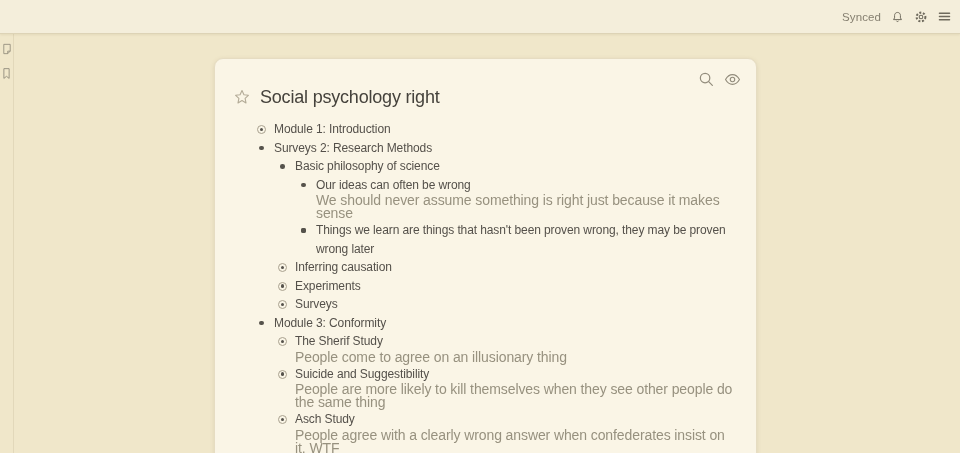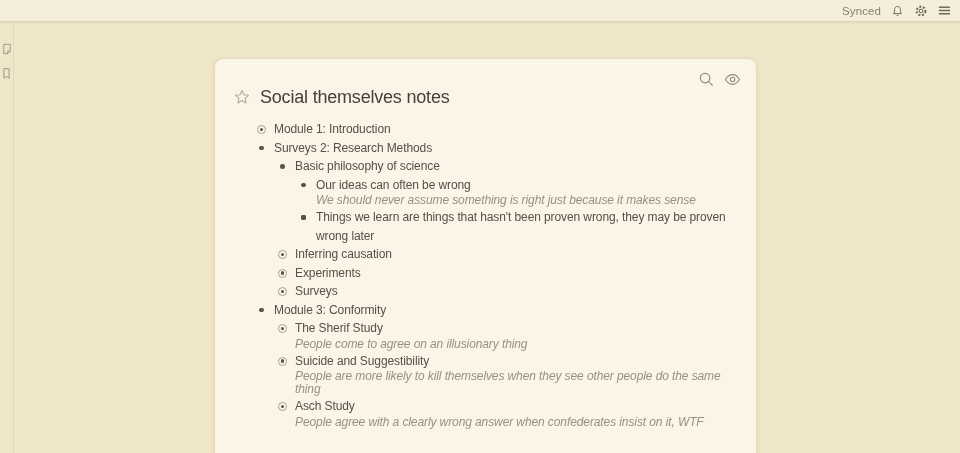--- a/index.html
+++ b/index.html
@@ -5,21 +5,21 @@
   * { margin: 0; padding: 0; box-sizing: border-box; }
   html, body {
     width: 960px; height: 453px; overflow: hidden;
     background: var(--bg, #f0e7ca);
     font-family: "Liberation Sans", sans-serif;
   }
   body { position: relative; }
 
   
   .topbar {
-    position: absolute; left: 0; top: 0; right: 0; height: 22px;
+    position: absolute; left: 0; top: 0; right: 0; height: 34px;
     background: var(--topbar-bg);
     border-bottom: 1px solid var(--topbar-border);
     box-shadow: 0 1px 2px rgba(140,120,70,.12);
     display: flex; align-items: center; justify-content: flex-end;
     gap: 10px; padding-right: 9px; z-index: 5;
   }
   .sync { font-size: 11.5px; color: var(--sync-text); letter-spacing: .1px; }
   .tb-icon { display: flex; align-items: center; color: var(--icon-topbar); cursor: pointer; }
 
   
@@ -56,22 +56,22 @@
   }
 
   
   .outline { margin: 10px 22px 0 46px; }
   .item { position: relative; }
   .item-text {
     font-size: 12px; line-height: 18.5px; letter-spacing: -0.1px;
     color: var(--text-main); cursor: text;
   }
   .item-note {
-    font-size: 12px; line-height: 13px; letter-spacing: -0.1px;
-    color: var(--text-note); cursor: text; margin-bottom: 1px; font-style: italic;
+    font-size: 14px; line-height: 13px; letter-spacing: -0.1px;
+    color: var(--text-note); cursor: text; margin-bottom: 1px;
   }
   .bullet {
     position: absolute; top: 5px; width: 9px; height: 9px;
     display: flex; align-items: center; justify-content: center;
     cursor: pointer;
   }
   .bullet.normal::after {
     content: ""; width: 4.5px; height: 4.5px; border-radius: 50%;
     background: var(--bullet);
   }
@@ -139,21 +139,21 @@
       </svg>
     </span>
   </div>
 
   <div class="title-row">
     <span class="star">
       <svg width="16" height="16" viewBox="0 0 16 16" fill="none" stroke="currentColor" stroke-width="1.1" stroke-linejoin="round">
         <path d="M8 1.6 L9.95 5.75 L14.4 6.3 L11.1 9.35 L12 13.9 L8 11.6 L4 13.9 L4.9 9.35 L1.6 6.3 L6.05 5.75 Z"></path>
       </svg>
     </span>
-    <h1 class="doc-title">Social themselves notes</h1>
+    <h1 class="doc-title">Social psychology right</h1>
   </div>
 
   <div class="outline">
   <div class="item" style="padding-left: 13px;">
     <span class="bullet collapsed" style="left: -4px;"></span>
     <div class="item-text">Module 1: Introduction</div>
 
   </div>
 
   <div class="item" style="padding-left: 13px;">

